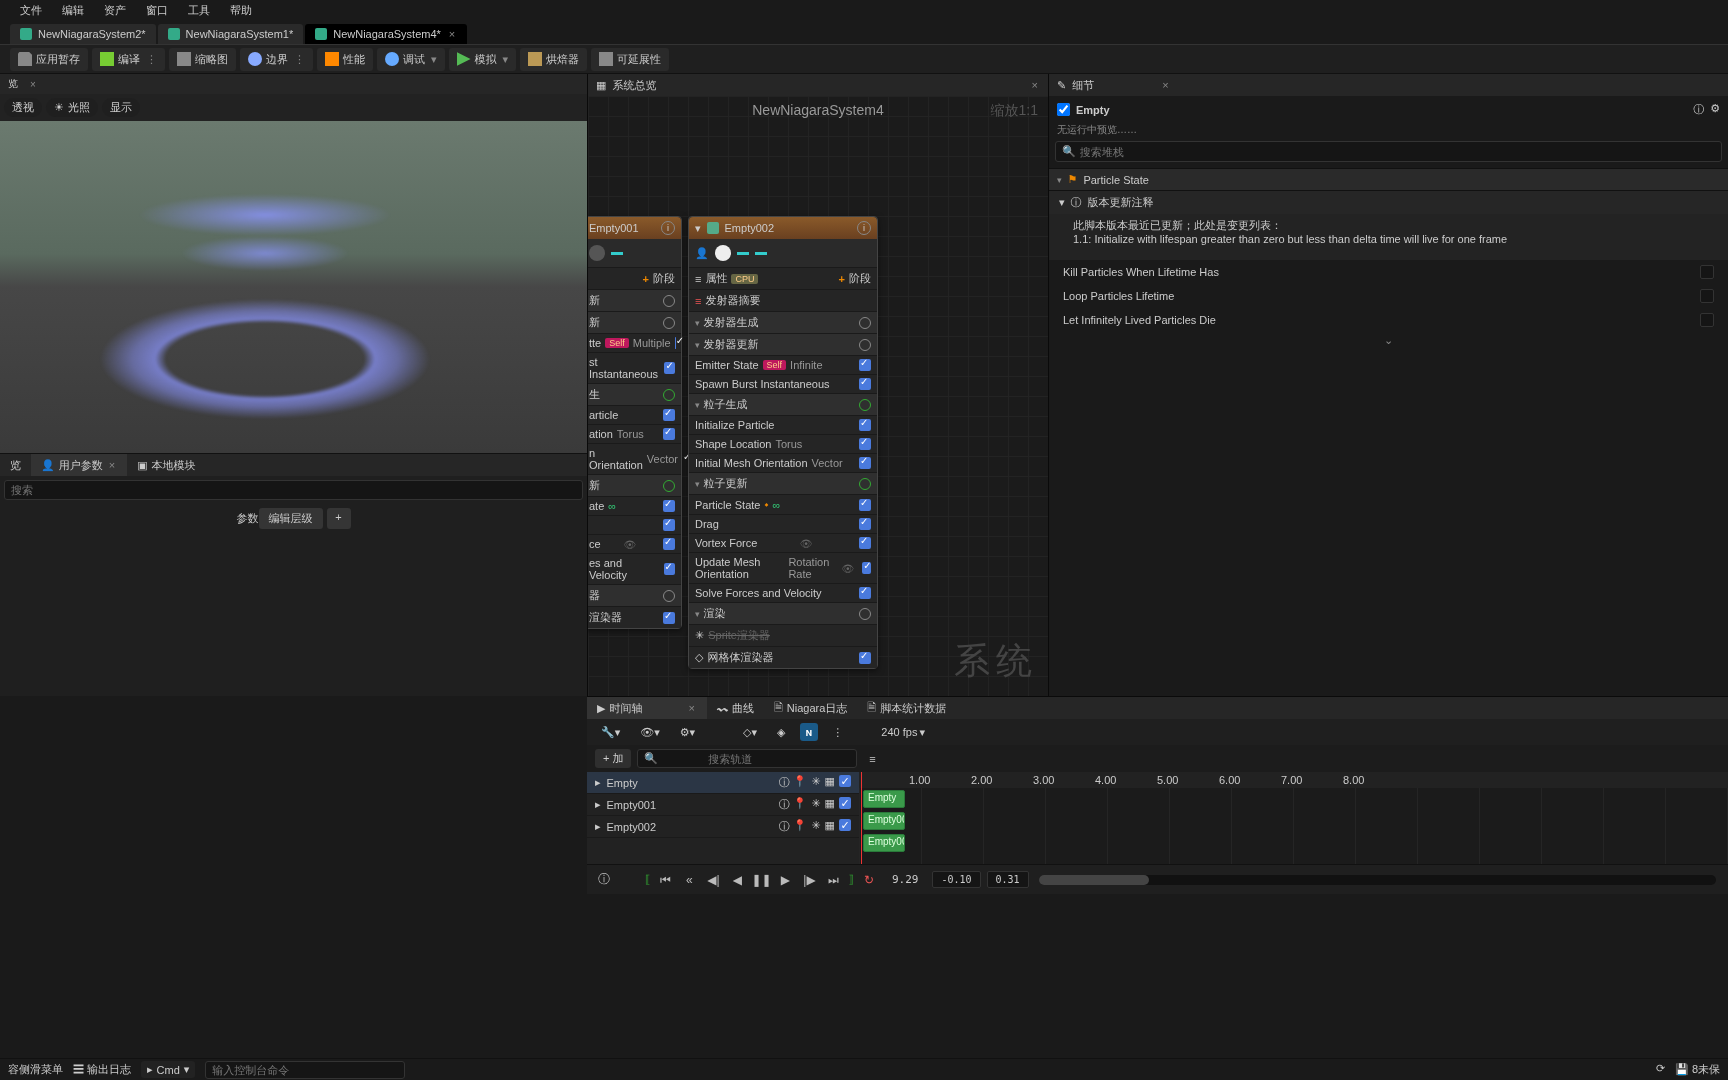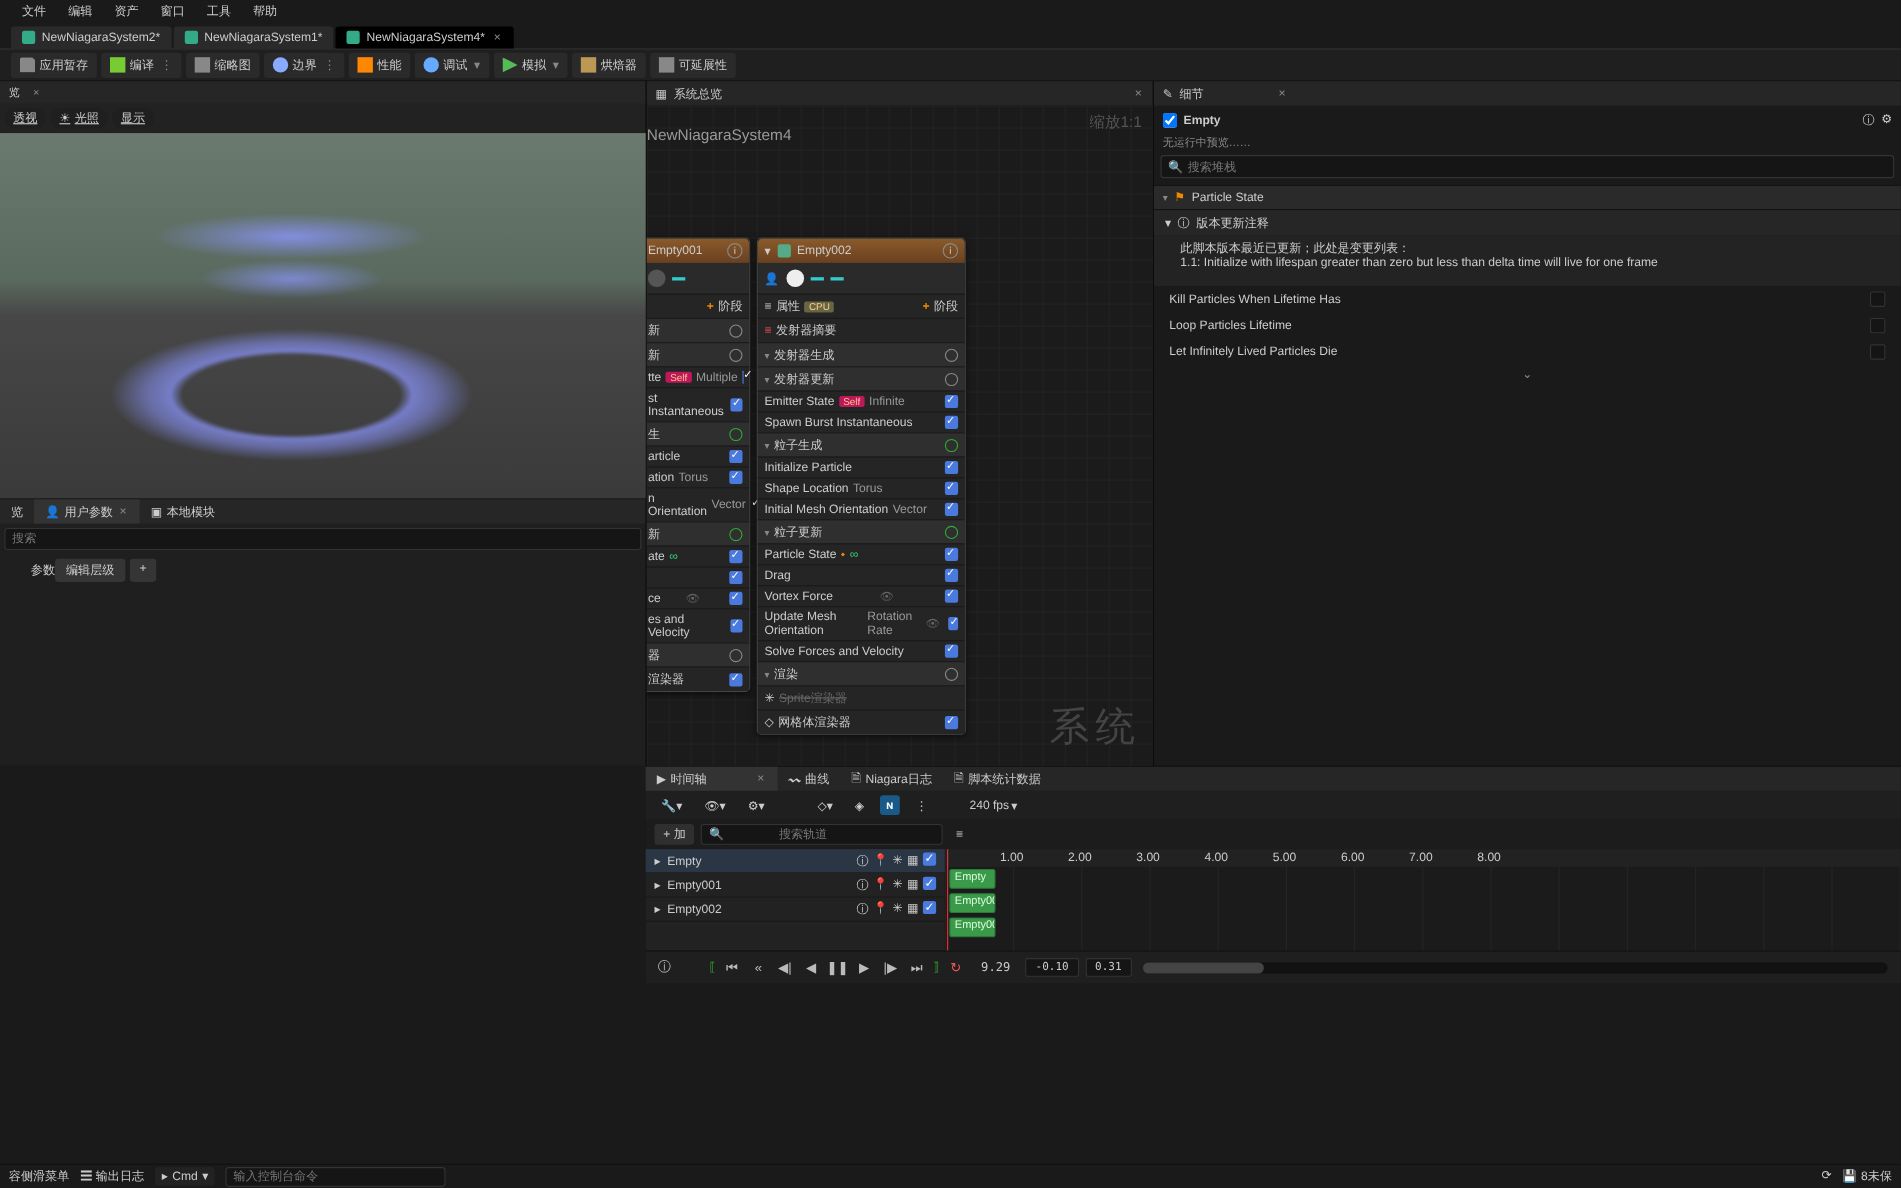--- a/index.html
+++ b/index.html
@@ -35,45 +35,45 @@
 
 .main-area { display: flex; height: 622px; }
 
 
 .left-col { width: 587px; display: flex; flex-direction: column; }
 .viewport-wrap { height: 380px; display: flex; flex-direction: column; background: #222; border-bottom: 1px solid #111; }
 .panel-tab { height: 20px; display: flex; align-items: center; padding: 0 8px; background: #262626; gap: 6px; }
 .panel-tab span { font-size: 10px; }
 .panel-tab .tab-close { margin-left: 4px; }
 .viewport-header { display: flex; gap: 4px; padding: 4px; }
-.vp-btn { padding: 2px 8px; background: rgba(30,30,30,.7); border-radius: 10px; display: flex; align-items: center; gap: 4px; text-decoration: underline; }
+.vp-btn { padding: 2px 8px; background: rgba(30,30,30,.7); border-radius: 10px; display: flex; align-items: center; gap: 4px; }
 .viewport { flex: 1; background: linear-gradient(#6b7a6f 0%, #5a6a5f 40%, #474747 50%, #3a3a3a 100%); position: relative; overflow: hidden; }
 .viewport-preview { position: absolute; left: 40px; top: 30px; width: 450px; height: 320px;
   background: radial-gradient(ellipse 180px 30px at 50% 20%, rgba(140,150,255,.8), transparent 70%),
               radial-gradient(ellipse 120px 25px at 50% 32%, rgba(140,150,255,.7), transparent 70%),
               radial-gradient(ellipse 220px 80px at 50% 65%, transparent 45%, rgba(140,150,255,.7) 50%, rgba(140,150,255,.5) 60%, transparent 75%);
   filter: blur(1px); }
 
 .userparams-wrap { flex: 1; background: #1f1f1f; display: flex; flex-direction: column; }
 .userparams-tabs { display: flex; height: 22px; background: #262626; }
 .up-tab { display: flex; align-items: center; gap: 4px; padding: 0 10px; }
 .up-tab.active { background: #333; }
 .search-box { margin: 4px; padding: 3px 6px; background: #151515; border: 1px solid #333; border-radius: 3px; }
 .search-box input { background: transparent; border: none; outline: none; color: #ccc; width: 100%; }
-.params-row { display: flex; justify-content: flex-start; align-items: center; padding: 4px 8px; margin-left: 20px; }
+.params-row { display: flex; justify-content: center; align-items: center; padding: 4px 8px; }
 .edit-layers-btn { padding: 3px 10px; background: #353535; border-radius: 3px; }
 .add-btn { width: 24px; text-align: center; padding: 3px; background: #353535; border-radius: 3px; margin-left: 4px; }
 
 
 .center-col { width: 461px; background: #1a1a1a; display: flex; flex-direction: column; border-left: 1px solid #0a0a0a; }
 .sys-tab { height: 22px; display: flex; align-items: center; padding: 0 8px; background: #262626; gap: 6px; }
 .graph-area { flex: 1; position: relative; background: #1b1b1b;
   background-image: linear-gradient(#232323 1px, transparent 1px), linear-gradient(90deg, #232323 1px, transparent 1px);
   background-size: 20px 20px; overflow: hidden; }
-.sys-title { position: absolute; top: 18px; left: 0; right: 0; color: #999; font-size: 14px; }
+.sys-title { position: absolute; top: 6px; left: 0; right: 0; text-align: center; color: #999; font-size: 14px; }
 .zoom-lbl { position: absolute; top: 6px; right: 10px; color: #555; font-size: 14px; }
 .sys-wm { position: absolute; right: 10px; bottom: 10px; color: #444; font-size: 36px; letter-spacing: 6px; }
 
 .emitter-node { position: absolute; width: 190px; background: #222; border: 1px solid #444; border-radius: 4px; box-shadow: 0 2px 6px rgba(0,0,0,.5); }
 .emitter-node.partial { width: 100px; }
 .en-header { display: flex; align-items: center; gap: 6px; padding: 4px 6px; background: linear-gradient(#8a5a2a,#6a4020); border-radius: 4px 4px 0 0; }
 .en-header .ck { width: 12px; height: 12px; background: #5a8; border-radius: 2px; }
 .en-header .info { margin-left: auto; width: 14px; height: 14px; border: 1px solid #888; border-radius: 50%; text-align: center; line-height: 12px; font-size: 9px; }
 .en-top { display: flex; gap: 6px; padding: 6px; background: #2a2a2a; align-items: center; }
 .en-swatch { width: 16px; height: 16px; border-radius: 50%; }

